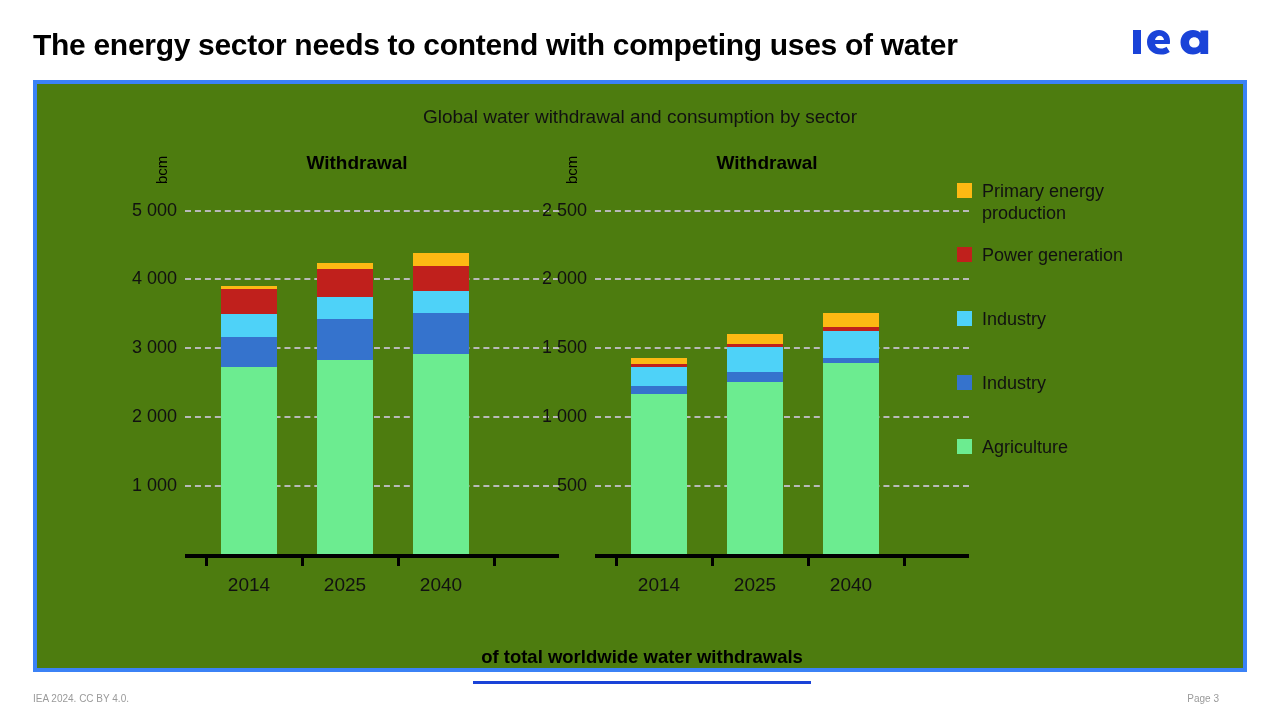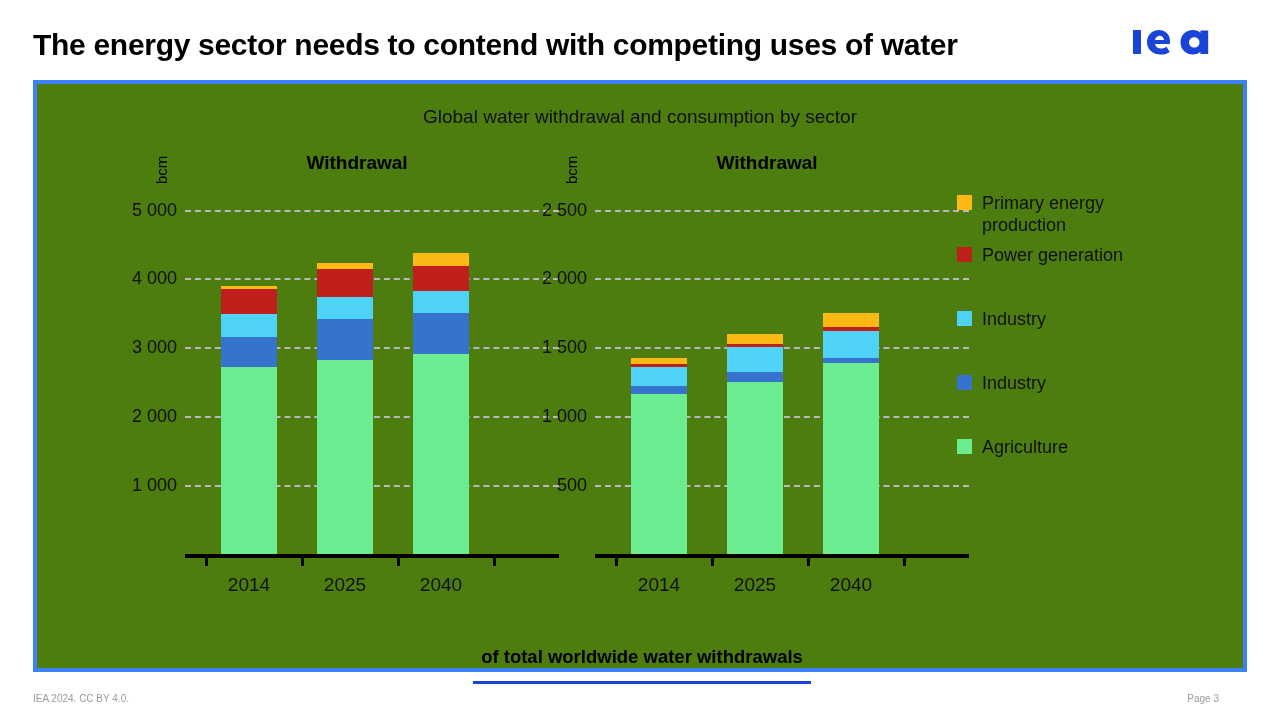--- a/index.html
+++ b/index.html
@@ -309,21 +309,21 @@
             <div class="axis-tick" style="left: 20px;"></div>
             <div class="axis-tick" style="left: 116px;"></div>
             <div class="axis-tick" style="left: 212px;"></div>
             <div class="axis-tick" style="left: 308px;"></div>
           </div>
         <div class="axis-line"></div>
       </div>
     </div>
 
     <div id="legend">
-        <div class="legend-item" style="top: 0px; margin-top: 12px;">
+        <div class="legend-item" style="top: 0px;">
           <span class="legend-swatch" style="background: rgb(253, 185, 19);"></span>
           <span class="legend-label">Primary energy production</span>
         </div>
         <div class="legend-item" style="top: 64px;">
           <span class="legend-swatch" style="background: rgb(192, 32, 28);"></span>
           <span class="legend-label">Power generation</span>
         </div>
         <div class="legend-item" style="top: 128px;">
           <span class="legend-swatch" style="background: rgb(78, 210, 248);"></span>
           <span class="legend-label">Industry</span>

